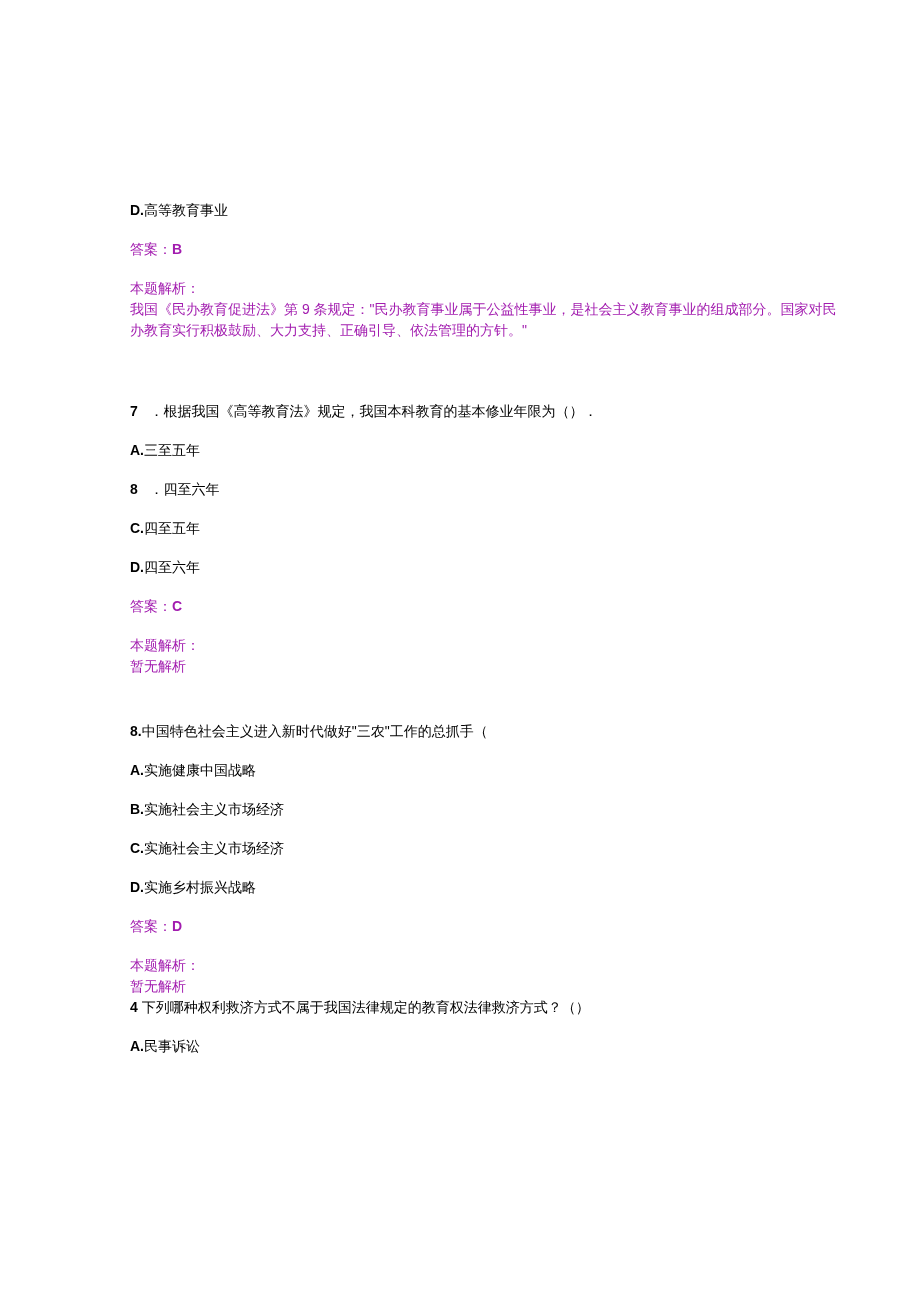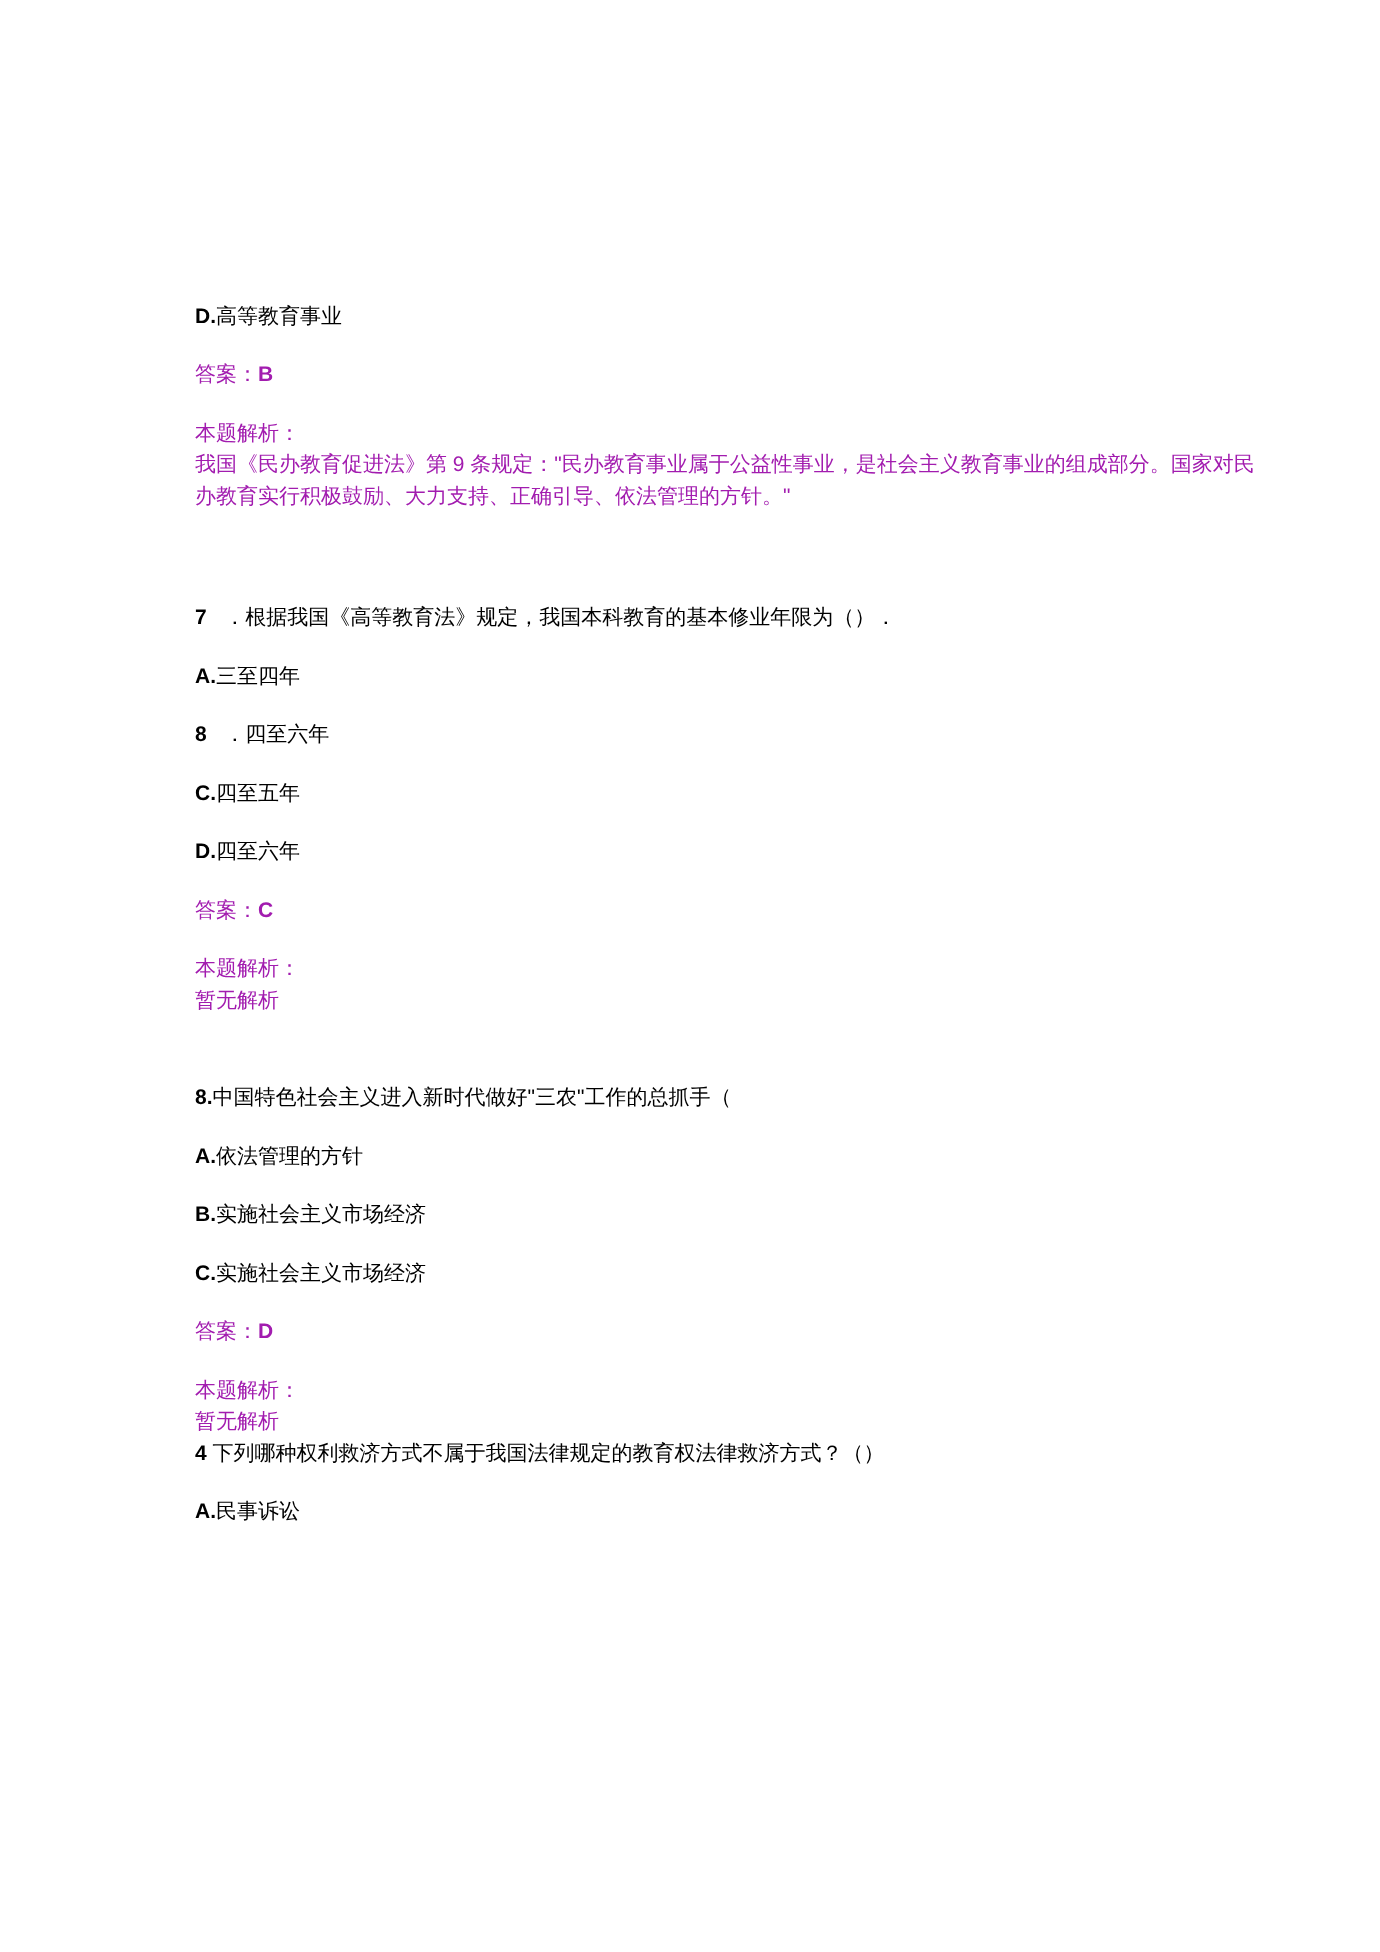--- a/index.html
+++ b/index.html
@@ -55,21 +55,21 @@
     <span>我国《民办教育促进法》第 9 条规定："民办教育事业属于公益性事业，是社会主义教育事业的组成部分。国家对民办教育实行积极鼓励、大力支持、正确引导、依法管理的方针。"</span>
   </p>
 
   <div class="gap-large"></div>
 
   <p class="para">
     <span class="bold-letter">7</span>&nbsp;&nbsp;&nbsp;<span>．根据我国《高等教育法》规定，我国本科教育的基本修业年限为（）．</span>
   </p>
 
   <p class="para">
-    <span class="bold-letter">A.</span><span>三至四年</span>
+    <span class="bold-letter">A.</span><span>三至五年</span>
   </p>
   <p class="para">
     <span class="bold-letter">8</span>&nbsp;&nbsp;&nbsp;<span>．四至六年</span>
   </p>
   <p class="para">
     <span class="bold-letter">C.</span><span>四至五年</span>
   </p>
   <p class="para">
     <span class="bold-letter">D.</span><span>四至六年</span>
   </p>
@@ -83,27 +83,30 @@
     <span>暂无解析</span>
   </p>
 
   <div class="gap-med"></div>
 
   <p class="para">
     <span class="bold-letter">8.</span><span>中国特色社会主义进入新时代做好"三农"工作的总抓手（</span>
   </p>
 
   <p class="para">
-    <span class="bold-letter">A.</span><span>依法管理的方针</span>
+    <span class="bold-letter">A.</span><span>实施健康中国战略</span>
   </p>
   <p class="para">
     <span class="bold-letter">B.</span><span>实施社会主义市场经济</span>
   </p>
   <p class="para">
     <span class="bold-letter">C.</span><span>实施社会主义市场经济</span>
+  </p>
+  <p class="para">
+    <span class="bold-letter">D.</span><span>实施乡村振兴战略</span>
   </p>
 
   <p class="para red">
     <span>答案：</span><span class="bold-letter">D</span>
   </p>
 
   <p class="para red explain-block">
     <span>本题解析：</span><br>
     <span>暂无解析</span>
   </p>

